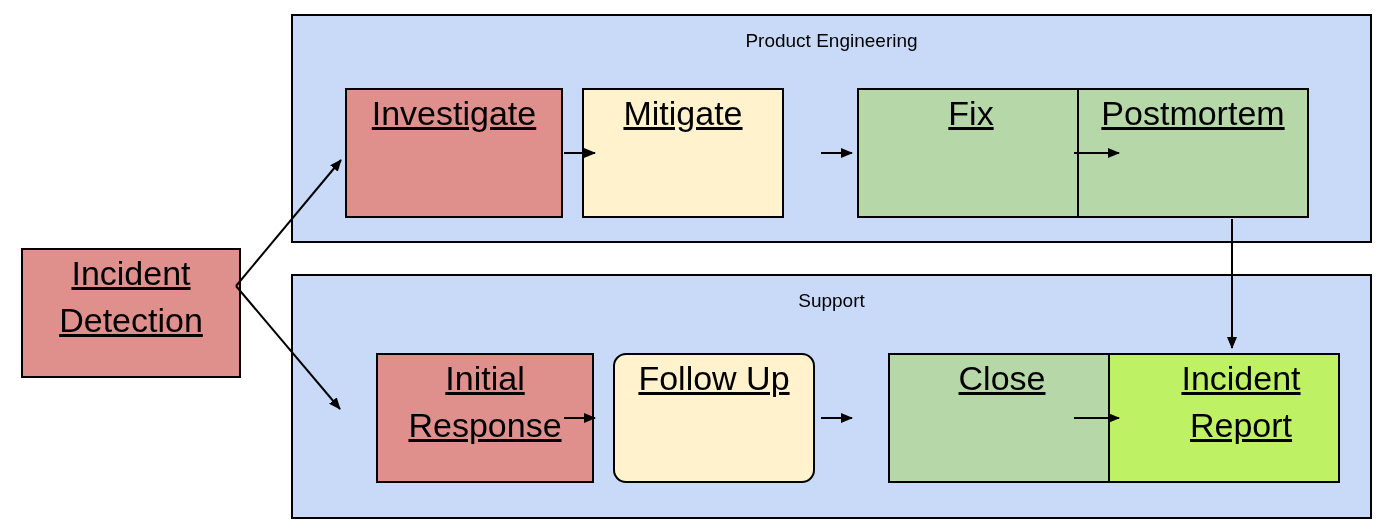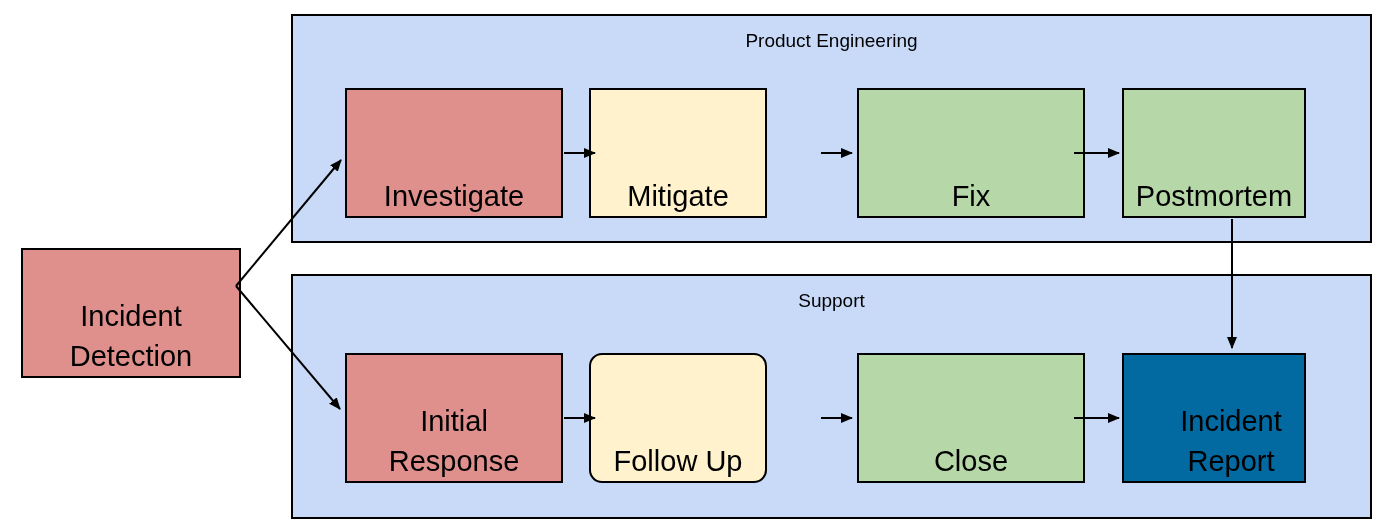--- a/index.html
+++ b/index.html
@@ -29,45 +29,46 @@
     text-align: center;
     font-size: 19px;
     line-height: 1.15;
     white-space: nowrap;
   }
   .node {
     position: absolute;
     border: 2px solid #000000;
     box-sizing: border-box;
     display: flex;
-    align-items: flex-end;
+    align-items: flex-start;
     justify-content: center;
     text-align: center;
-    font-size: 29px;
+    font-size: 34px;
     line-height: 1.38;
     padding: 0 10px;
+    text-decoration: underline;
   }
   
   .node-start {
     left: 21px;
     top: 220px;
     width: 220px;
     height: 130px;
     margin-top: 28px;
   }
   
   .lane-engineering { left: 291px; top: 14px;  width: 1081px; height: 229px; }
   .lane-support     { left: 291px; top: 274px; width: 1081px; height: 245px; }
   
   .lane-engineering .node { top: 72px; height: 130px; }
-  .lane-support     .node { top: 77px; height: 130px; }
+  .lane-support     .node { top: 77px; height: 130px; margin-left: 31px; }
   .col-1 { left: 52px;  width: 218px; }
-  .col-2 { left: 296px; width: 178px; }
+  .col-2 { left: 289px; width: 202px; }
   .col-3 { left: 564px; width: 228px; }
-  .col-4 { left: 829px; width: 184px; }
+  .col-4 { left: 784px; width: 232px; }
   .connector-layer {
     position: absolute;
     left: 0;
     top: 0;
     width: 1386px;
     height: 526px;
     pointer-events: none;
     z-index: 5;
   }
 </style>
@@ -100,21 +101,21 @@
     <div class="lane-title">Support</div>
     <div class="node col-1" style="background-color: rgb(223, 144, 141);">
       <span>Initial Response</span>
     </div>
     <div class="node col-2" style="background-color: rgb(255, 242, 204); border-radius: 13px;">
       <span>Follow Up</span>
     </div>
     <div class="node col-3" style="background-color: rgb(182, 215, 168);">
       <span>Close</span>
     </div>
-    <div class="node col-4" style="background-color: #0369a1; padding-left: 44px;">
+    <div class="node col-4" style="background-color: #bef264; padding-left: 44px;">
       <span>Incident Report</span>
     </div>
   </div>
 
   <svg class="connector-layer" viewBox="0 0 1386 526" xmlns="http://www.w3.org/2000/svg">
     <defs>
       <marker id="arrowhead" markerUnits="userSpaceOnUse" markerWidth="12" markerHeight="10" refX="11" refY="5" orient="auto">
         <path d="M0,0 L12,5 L0,10 Z" fill="#000000"></path>
       </marker>
     </defs>

